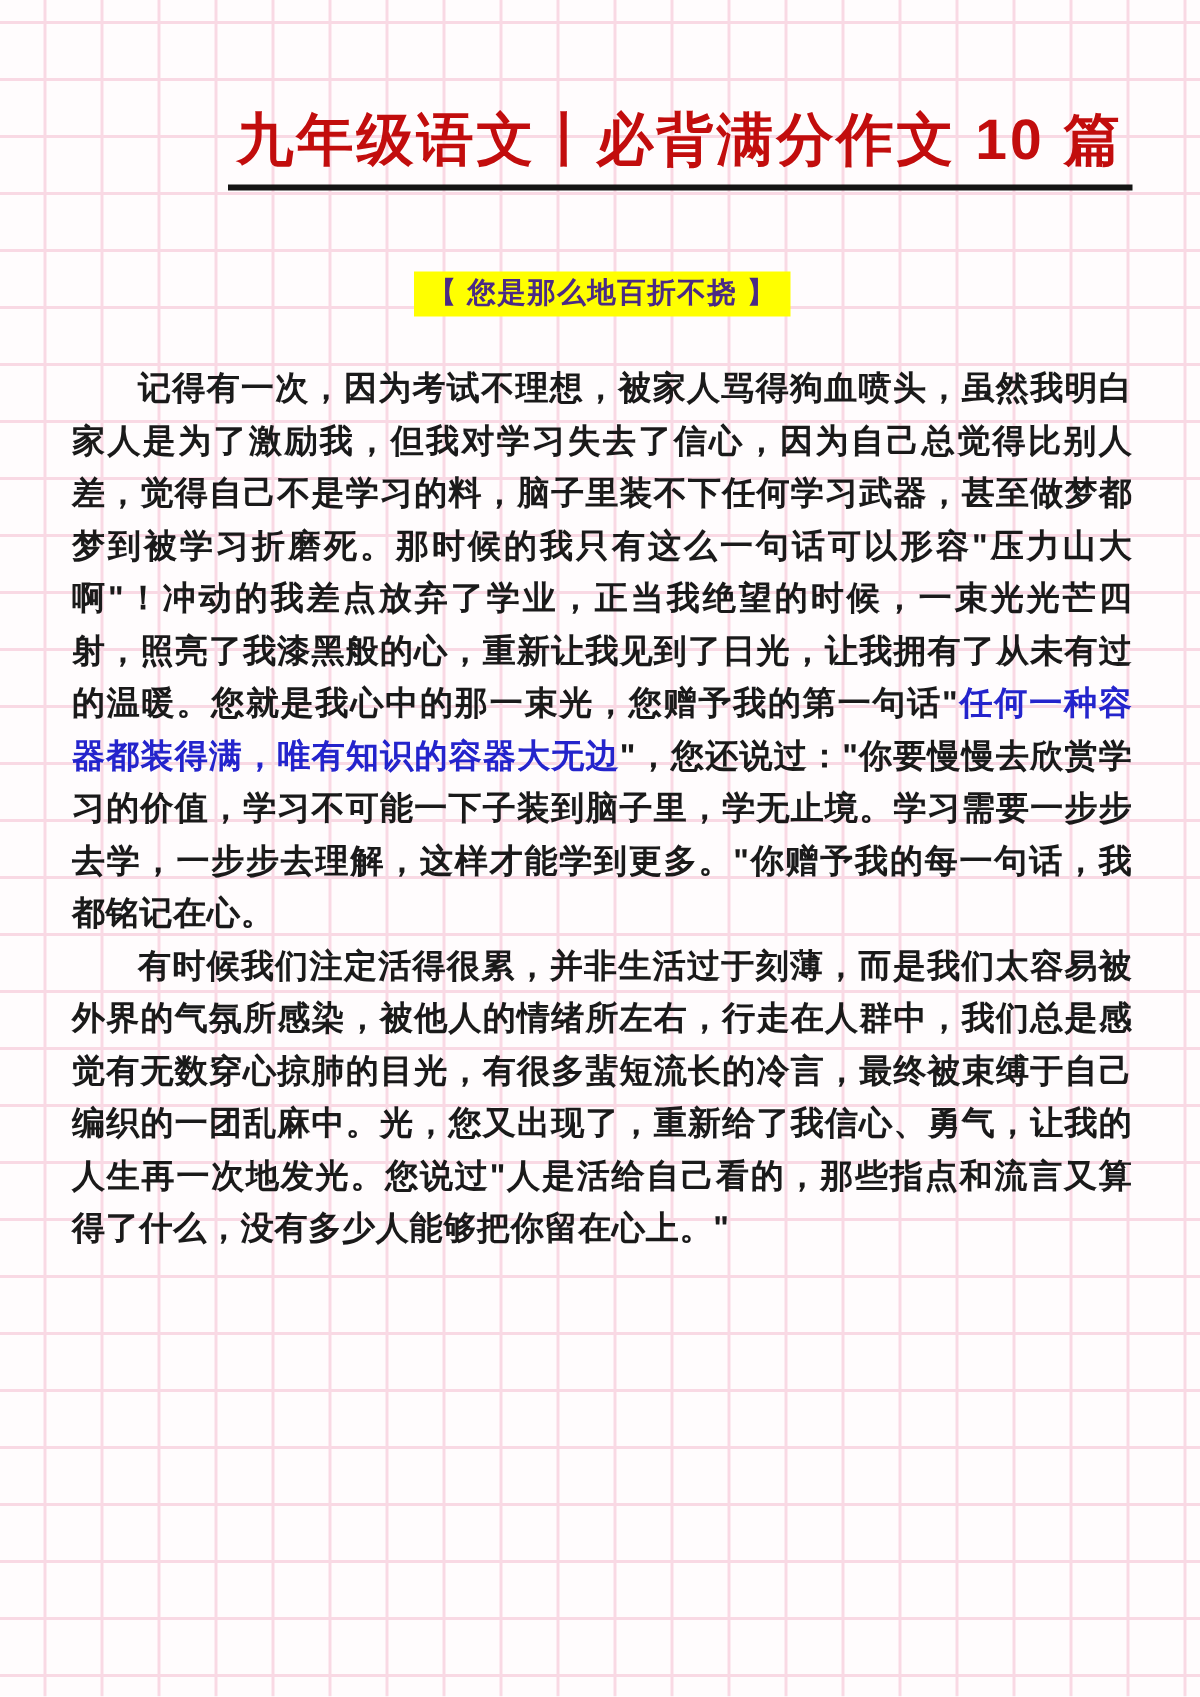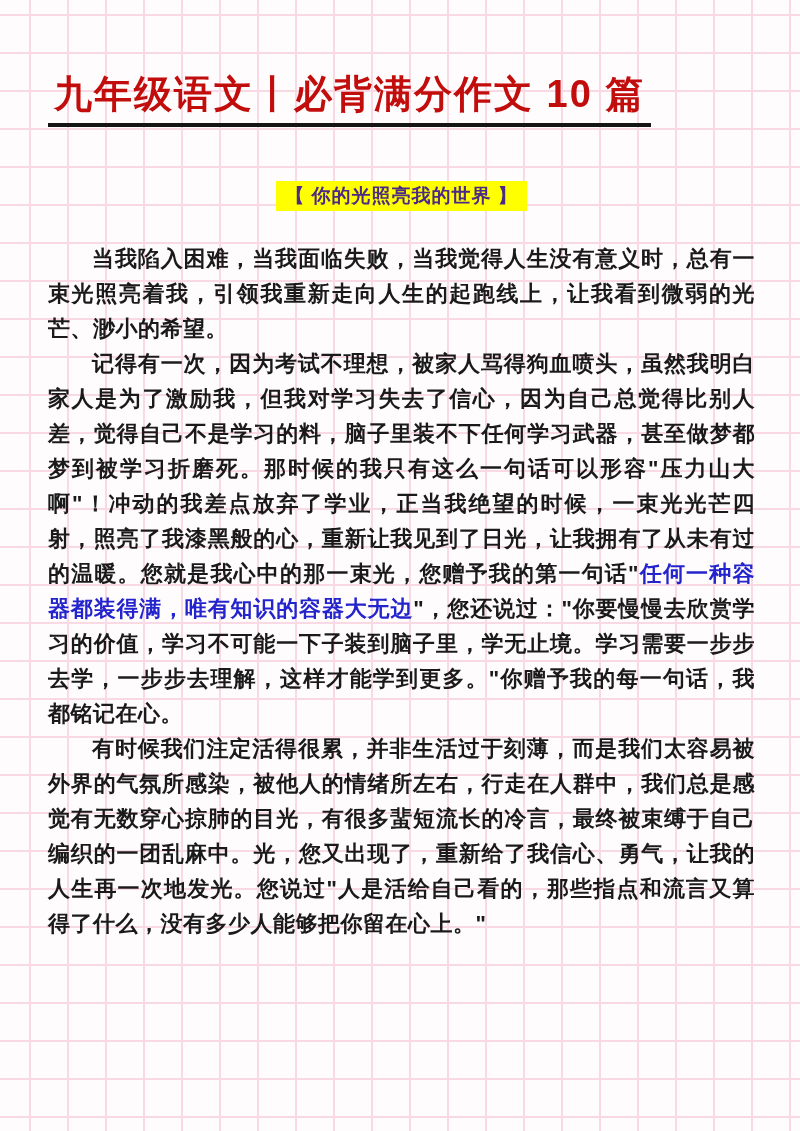--- a/index.html
+++ b/index.html
@@ -17,21 +17,21 @@
     background-color: #fffcfd;
     background-image:
       linear-gradient(to right, #f9d9e4 2px, rgba(0,0,0,0) 2px),
       linear-gradient(to bottom, #f9d9e4 2px, rgba(0,0,0,0) 2px);
     background-size: 38px 38px;
     background-position: 29px 14px;
     font-family: "Liberation Sans", "DejaVu Sans", sans-serif;
     padding: 48px 45px 0 48px;
   }
   .title-wrap {
-    text-align: left;
+    text-align: right;
     margin: 0;
   }
   .title {
     display: inline-block;
     font-size: 38px;
     line-height: 1.15;
     font-weight: bold;
     color: #c20d0d;
     letter-spacing: 2px;
     border-bottom: 4px solid #151515;
@@ -72,26 +72,25 @@
 </head>
 <body>
 
 <div class="page">
 
   <div class="title-wrap">
     <h1 class="title">九年级语文丨必背满分作文 10 篇</h1>
   </div>
 
   <div class="subtitle-wrap">
-    <div class="subtitle">【 你的光照亮我的世界 】</div>
+    <div class="subtitle">【 您是那么地百折不挠 】</div>
   </div>
 
   <div class="essay-body">
 
-    <p><span>当我陷入困难，当我面临失败，当我觉得人生没有意义时，总有一束光照亮着我，引领我重新走向人生的起跑线上，让我看到微弱的光芒、渺小的希望。</span></p>
 
     <p><span>记得有一次，因为考试不理想，被家人骂得狗血喷头，虽然我明白家人是为了激励我，但我对学习失去了信心，因为自己总觉得比别人差，觉得自己不是学习的料，脑子里装不下任何学习武器，甚至做梦都梦到被学习折磨死。那时候的我只有这么一句话可以形容"压力山大啊"！冲动的我差点放弃了学业，正当我绝望的时候，一束光光芒四射，照亮了我漆黑般的心，重新让我见到了日光，让我拥有了从未有过的温暖。您就是我心中的那一束光，您赠予我的第一句话"</span><span class="seg-blue">任何一种容器都装得满，唯有知识的容器大无边</span><span>"，您还说过："你要慢慢去欣赏学习的价值，学习不可能一下子装到脑子里，学无止境。学习需要一步步去学，一步步去理解，这样才能学到更多。"你赠予我的每一句话，我都铭记在心。</span></p>
 
 
     <p><span>有时候我们注定活得很累，并非生活过于刻薄，而是我们太容易被外界的气氛所感染，被他人的情绪所左右，行走在人群中，我们总是感觉有无数穿心掠肺的目光，有很多蜚短流长的冷言，最终被束缚于自己编织的一团乱麻中。光，您又出现了，重新给了我信心、勇气，让我的人生再一次地发光。您说过"人是活给自己看的，那些指点和流言又算得了什么，没有多少人能够把你留在心上。"</span></p>
 
   </div>
 
 </div>
 

